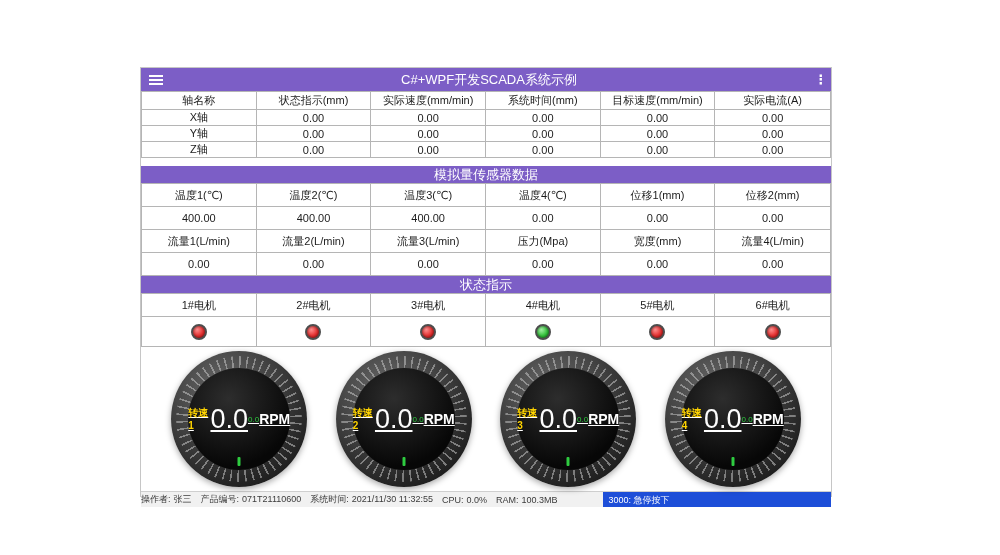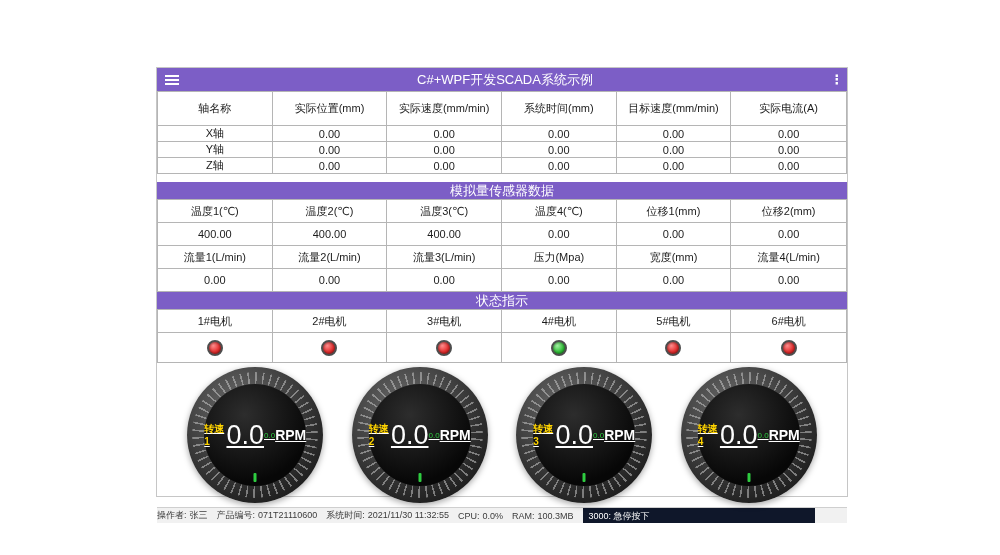--- a/index.html
+++ b/index.html
@@ -1,19 +1,19 @@
 <!DOCTYPE html>
 <html><head>
 <meta charset="utf-8">
 <style>
   * { margin:0; padding:0; box-sizing:border-box; }
   html,body { width:1000px; height:555px; background:#ffffff;
     font-family:"Liberation Sans","DejaVu Sans",sans-serif; }
   .window {
-    position:absolute; left:156px; top:67px; width:692px; height:430px;
+    position:absolute; left:140px; top:67px; width:692px; height:430px;
     background:#fff; border:1px solid #c6c6c6;
     display:flex; flex-direction:column;
   }
   
   .titlebar {
     height:23px; background:#7c5ec6; color:#fff;
     display:flex; align-items:center; flex:0 0 auto;
   }
   .hamburger { width:26px; padding-left:8px; cursor:pointer; }
   .hamburger span { display:block; width:14px; height:2px; background:#fff; margin:2px 0; }
@@ -25,21 +25,21 @@
     border-top:1px solid #b5b5b5; border-left:1px solid #b5b5b5; border-right:1px solid #b5b5b5;
     flex:0 0 auto; background:#fff;
   }
   .cell {
     border-right:1px solid #b5b5b5; border-bottom:1px solid #b5b5b5;
     font-size:11px; color:#1c1c1c; text-align:center;
     display:flex; align-items:center; justify-content:center;
     height:16px; overflow:hidden; white-space:nowrap;
   }
   .cell:nth-child(6n) { border-right:none; }
-  .cell.head { height:34px; }
+  .cell.head { height:18px; }
   .cell.s17 { height:23px; }
   .cell.light-cell { height:30px; }
   .gap { height:8px; flex:0 0 auto; }
   
   .band {
     height:17px; line-height:17px; flex:0 0 auto;
     background:#7c5ec6; color:#fff; font-size:13px; text-align:center;
   }
   
   .light {
@@ -80,42 +80,42 @@
              width:3px; height:9px; background:#2ecc40; border-radius:1px; }
   
   .statusbar {
     flex:0 0 auto; height:16px; background:#f1f1f1; border-top:1px solid #cfcfcf;
     display:flex; align-items:center; font-size:9px; color:#3b3b3b;
     overflow:hidden; white-space:nowrap;
   }
   .sb-item { margin-right:9px; }
   .sb-item .lbl { margin-right:3px; }
   .alarm {
-    background:#0f172a; color:#fff; height:16px; line-height:16px;
-    width:232px; padding-left:6px; flex:0 0 auto;
+    background:#1d4ed8; color:#fff; height:16px; line-height:16px;
+    width:232px; padding-left:6px; flex:0 0 auto;margin-left:36px;
   }
 </style>
 </head>
 <body>
 
 <div class="window">
 
   <div class="titlebar">
     <div class="hamburger">
         <span></span>
         <span></span>
         <span></span>
       </div>
     <div class="title">C#+WPF开发SCADA系统示例</div>
     <div class="more">⋮</div>
   </div>
 
   <div class="grid">
     <div class="cell head">轴名称</div>
-    <div class="cell head">实际位置(mm)</div>
+    <div class="cell head">状态指示(mm)</div>
     <div class="cell head">实际速度(mm/min)</div>
     <div class="cell head">系统时间(mm)</div>
     <div class="cell head">目标速度(mm/min)</div>
     <div class="cell head">实际电流(A)</div>
 
     <div class="cell">X轴</div>
     <div class="cell">0.00</div>
     <div class="cell">0.00</div>
     <div class="cell">0.00</div>
     <div class="cell">0.00</div>

